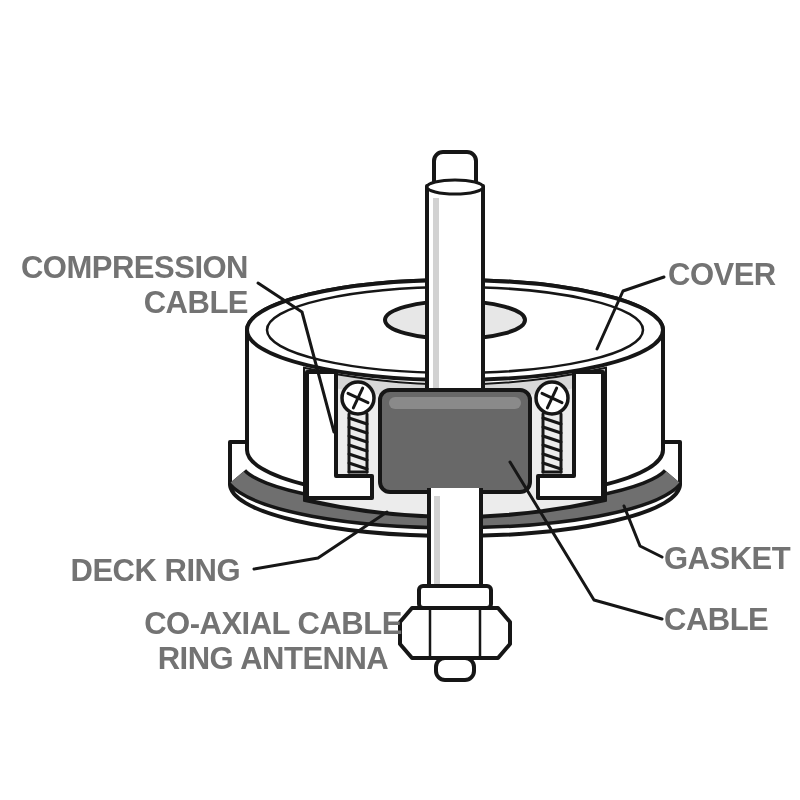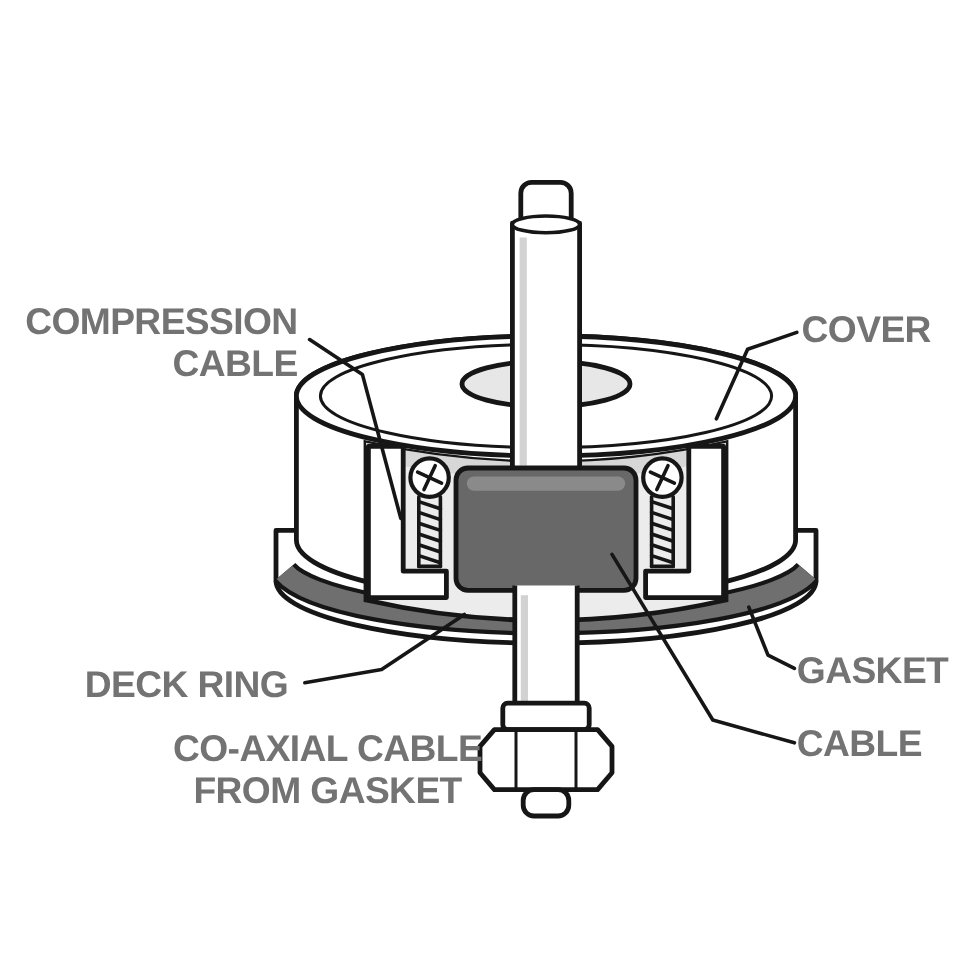--- a/index.html
+++ b/index.html
@@ -129,16 +129,16 @@
   <div class="label" style="left:668px; top:257px;text-align:right;">COVER</div>
 
   <div class="label right" style="left:60px; top:553px; width:180px;">DECK RING</div>
 
   <div class="label" style="left:664px; top:541px;">GASKET</div>
 
   <div class="label" style="left:664px; top:602px;">CABLE</div>
 
   <div class="label center" style="left:108px; top:606px; width:330px;">
     <span class="line">CO-AXIAL CABLE</span>
-    <span class="line">FROM GASKET</span>
+    <span class="line">RING ANTENNA</span>
   </div>
 
 </div>
 
 </body></html>

